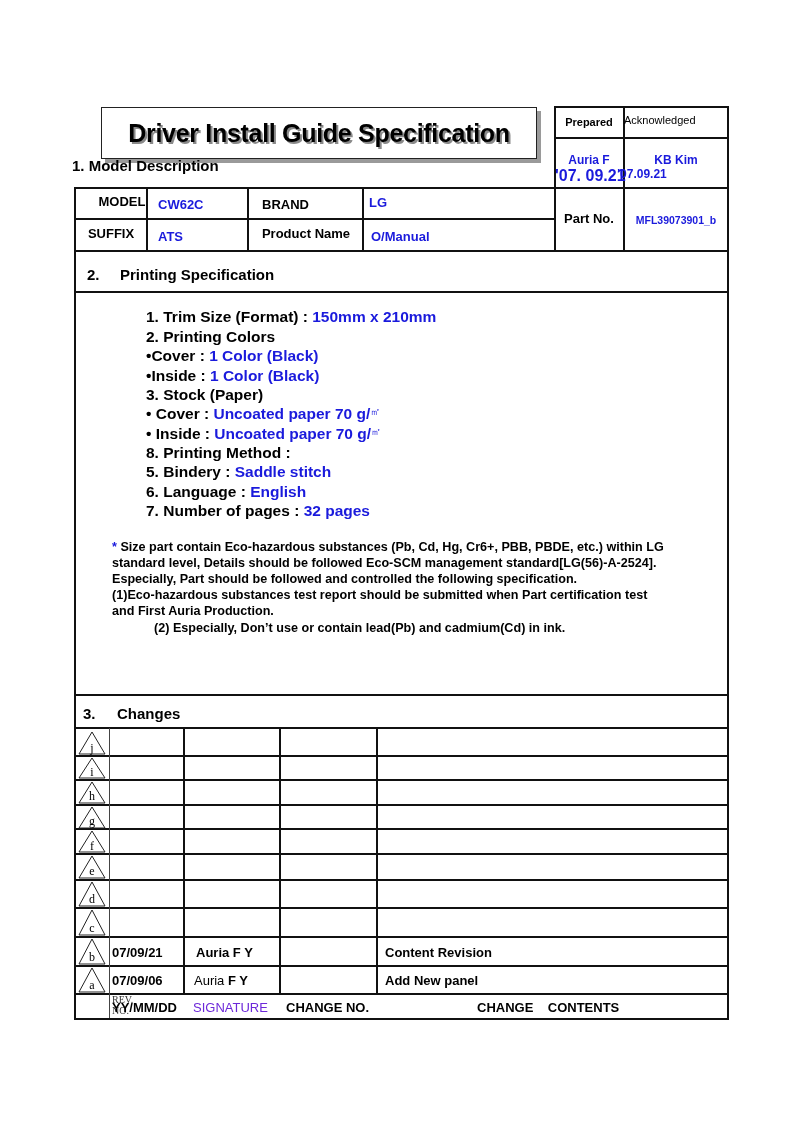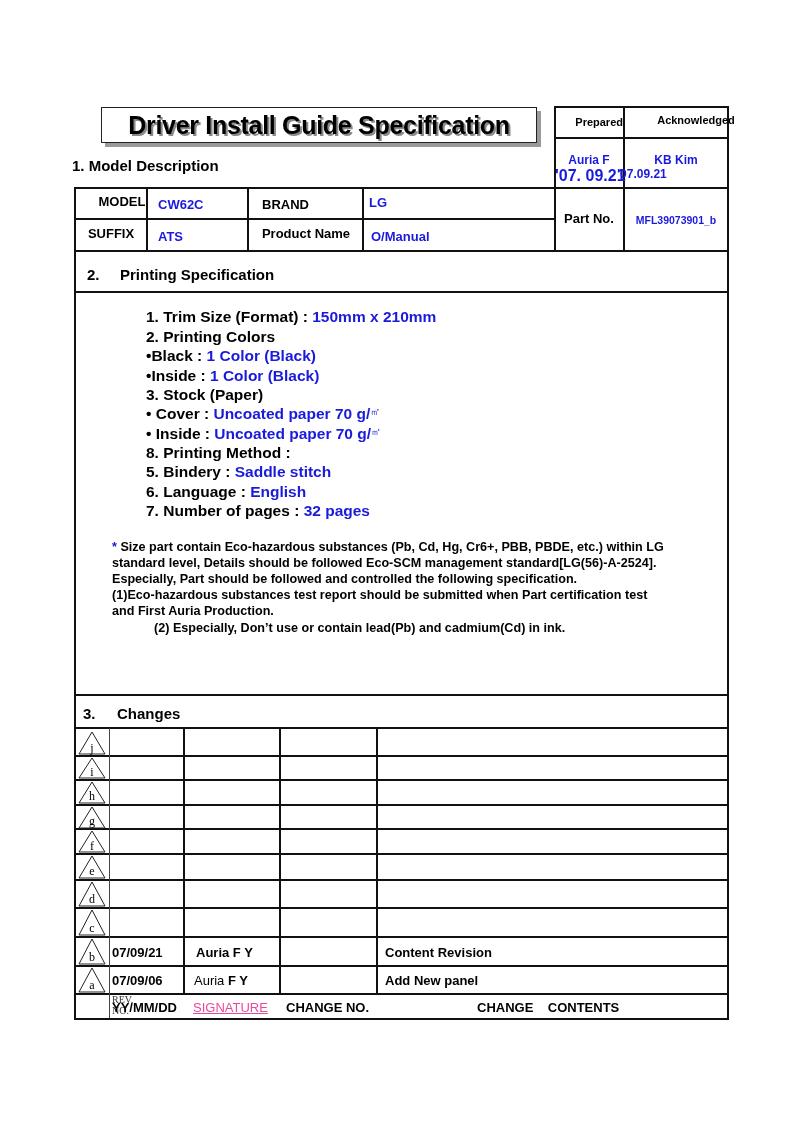--- a/index.html
+++ b/index.html
@@ -7,21 +7,21 @@
   body { position: relative; font-family: "Liberation Sans", sans-serif; color: #000; overflow: hidden; }
   .abs { position: absolute; padding-left: 36px; }
   .blue { color: #1a1adc; }
   .b { font-weight: bold; }
   .line-h { position: absolute; height: 2px; background: #111; }
   .line-v { position: absolute; width: 2px; background: #111; }
   .thin-v { position: absolute; width: 1px; background: #444; }
 
   
   .title-box {
-    position: absolute; left: 101px; top: 107px; width: 436px; height: 36px;
+    position: absolute; left: 101px; top: 107px; width: 436px; height: 52px;
     border: 1.5px solid #222; background: #fff;
     box-shadow: 4px 4px 0 #9a9a9a;
     display: flex; align-items: center; justify-content: center;
   }
   .title-text {
     font-size: 25px; font-weight: bold; letter-spacing: -0.3px;
     text-shadow: 2px 2px 0 #8a8a8a;
   }
 
   .cell-text { position: absolute; font-size: 13px; font-weight: bold; white-space: nowrap; }
@@ -44,22 +44,22 @@
   <span class="title-text">Driver Install Guide Specification</span>
 </div>
 
 <div>
   <div class="line-h" style="left:555px; top:106px; width:173px;"></div>
   <div class="line-h" style="left:555px; top:137px; width:173px;"></div>
   <div class="line-v" style="left:554px; top:106px; height:145px;"></div>
   <div class="line-v" style="left:623px; top:106px; height:145px;"></div>
   <div class="line-v" style="left:727px; top:106px; height:590px;"></div>
 
-  <div class="cell-text small" style="left:555px; top:116px; width:68px; text-align:right;">Prepared</div>
-  <div class="cell-text small" style="left:624px; top:114px; width:104px; text-align:center; font-weight:bold;margin-left:20px;">Acknowledged</div>
+  <div class="cell-text small" style="left:555px; top:116px; width:68px; text-align:center;">Prepared</div>
+  <div class="cell-text small" style="left:624px; top:114px; width:104px; font-weight:normal;">Acknowledged</div>
 
   <div class="cell-text blue small" style="left:555px; top:153px; width:68px; text-align:center; font-size:12px;">Auria F</div>
   <div class="cell-text blue small" style="left:555px; top:167px; width:68px; text-align:center; font-size:16px;">'07. 09.21</div>
   <div class="cell-text blue small" style="left:624px; top:153px; width:104px; text-align:center; font-size:12px;">KB Kim</div>
   <div class="cell-text blue small" style="left:600px; top:167px; width:84px; text-align:center; font-size:12px;">'07.09.21</div>
 
   <div class="cell-text" style="left:555px; top:211px; width:68px; text-align:center;">Part No.</div>
   <div class="cell-text blue xsmall" style="left:624px; top:214px; width:104px; text-align:center;">MFL39073901_b</div>
 </div>
 
@@ -85,21 +85,21 @@
   <div class="cell-text blue" style="left:371px; top:229px;">O/Manual</div>
 </div>
 
 <div>
   <div class="cell-text" style="left:87px; top:266px; font-size:15px;">2.</div>
   <div class="cell-text" style="left:120px; top:266px; font-size:15px;">Printing Specification</div>
   <div class="line-h" style="left:74px; top:291px; width:655px;"></div>
 
   <div class="spec-line" style="top:308px;"><span>1. Trim Size (Format) : </span><span class="blue">150mm x 210mm</span></div>
   <div class="spec-line" style="top:328px;"><span>2. Printing Colors</span></div>
-  <div class="spec-line" style="top:347px;"><span>•Black : </span><span class="blue">1 Color (Black)</span></div>
+  <div class="spec-line" style="top:347px;"><span>•Cover : </span><span class="blue">1 Color (Black)</span></div>
   <div class="spec-line" style="top:367px;"><span>•Inside : </span><span class="blue">1 Color (Black)</span></div>
   <div class="spec-line" style="top:386px;"><span>3. Stock (Paper)</span></div>
   <div class="spec-line" style="top:405px;"><span>• Cover : </span><span class="blue">Uncoated paper 70 g/</span><span class="blue" style="font-size:10px; font-weight:normal; vertical-align:4px;">㎡</span></div>
   <div class="spec-line" style="top:425px;"><span>• Inside : </span><span class="blue">Uncoated paper 70 g/</span><span class="blue" style="font-size:10px; font-weight:normal; vertical-align:4px;">㎡</span></div>
   <div class="spec-line" style="top:444px;"><span>8. Printing Method :</span></div>
   <div class="spec-line" style="top:463px;"><span>5. Bindery  : </span><span class="blue">Saddle stitch</span></div>
   <div class="spec-line" style="top:483px;"><span>6. Language : </span><span class="blue">English</span></div>
   <div class="spec-line" style="top:502px;"><span>7. Number of pages : </span><span class="blue">32 pages</span></div>
 
   <div class="note-line" style="left:112px; top:540px;"><span class="blue">*</span><span>  Size part contain Eco-hazardous substances (Pb, Cd, Hg, Cr6+, PBB, PBDE, etc.) within LG</span></div>
@@ -202,16 +202,16 @@
 
   <div class="row-text b" style="left:112px; top:973px;">07/09/06</div>
   <div class="row-text" style="left:194px; top:973px;"><span>Auria</span><span class="b"> F Y</span></div>
   <div class="row-text b" style="left:385px; top:973px;">Add New panel</div>
 
   <div class="abs" style="left:76px; top:994px; width:32px; text-align:center; font-family:'Liberation Serif', serif; font-size:10px; line-height:11px; color:#333;">
     <div>REV.</div>
     <div>NO.</div>
   </div>
   <div class="row-text b" style="left:112px; top:1000px;">YY/MM/DD</div>
-  <div class="row-text" style="left:193px; top:1000px; color:#ec4899;text-decoration:underline;">SIGNATURE</div>
+  <div class="row-text" style="left:193px; top:1000px; color:#6d28d9;">SIGNATURE</div>
   <div class="row-text b" style="left:286px; top:1000px;">CHANGE NO.</div>
   <div class="row-text b" style="left:477px; top:1000px; white-space:pre;">CHANGE    CONTENTS</div>
 </div>
 
 </body></html>

